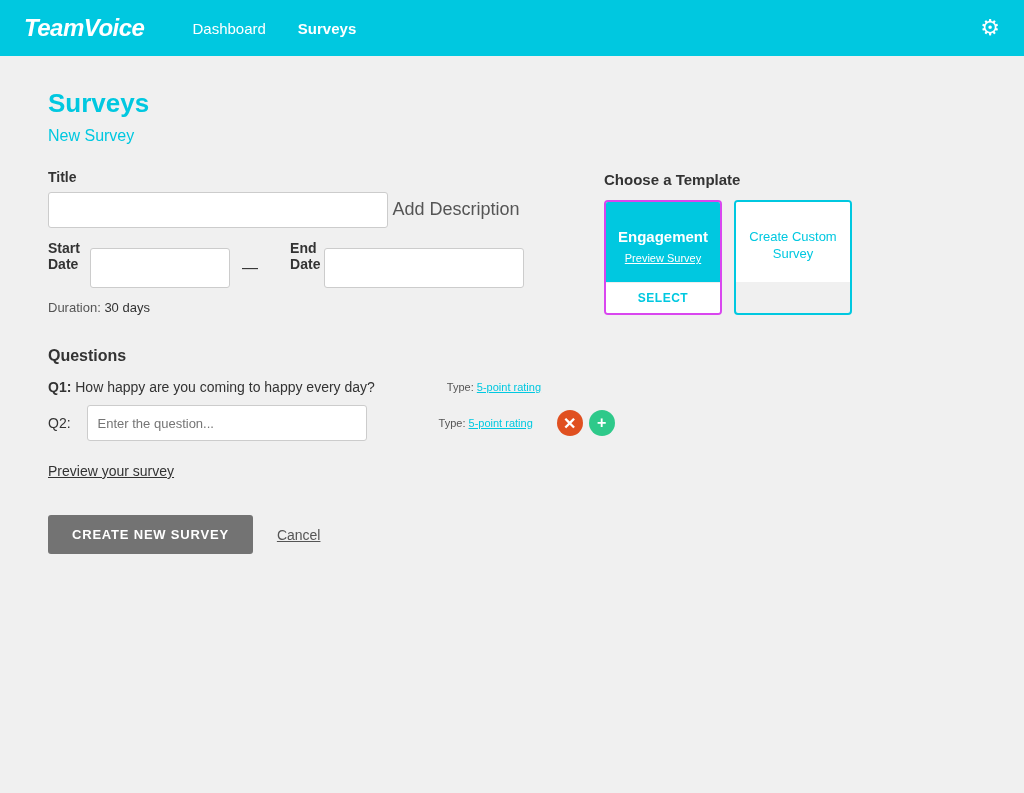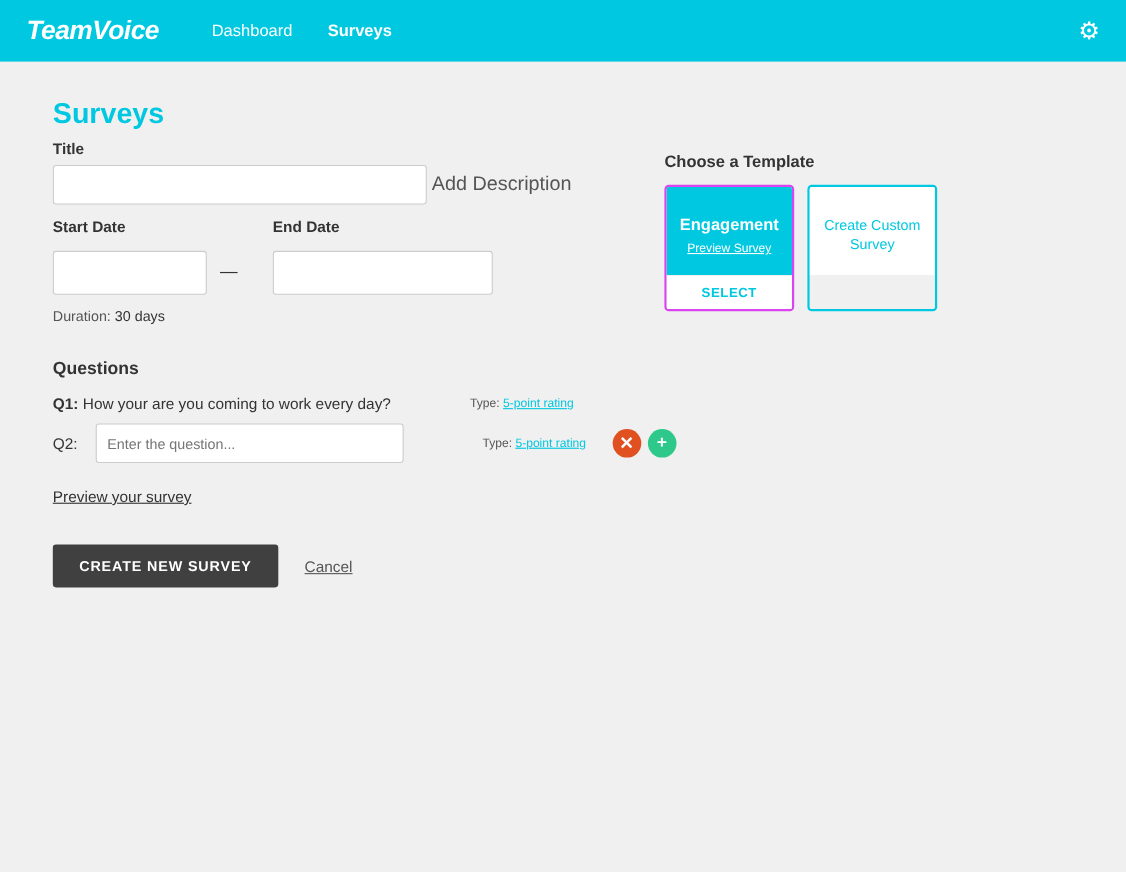--- a/index.html
+++ b/index.html
@@ -62,21 +62,21 @@
       color: #00c8e0;
       font-size: 16px;
       font-weight: 500;
       margin-bottom: 24px;
     }
 
     
     .form-layout {
       display: flex;
       gap: 80px;
-      align-items: center;
+      align-items: flex-end;
     }
 
     .form-left {
       flex: 1;
     }
 
     .form-right {
       flex-shrink: 0;
     }
 
@@ -323,41 +323,41 @@
 
     
     .bottom-actions {
       display: flex;
       align-items: center;
       gap: 24px;
       margin-top: 8px;
     }
 
     .create-btn {
-      background: #404040;
+      background: #737373;
       color: white;
       border: none;
       padding: 12px 24px;
       font-size: 13px;
       font-weight: bold;
       letter-spacing: 0.8px;
       border-radius: 3px;
       cursor: pointer;
     }
 
     .cancel-link {
       color: #555;
       font-size: 14px;
       text-decoration: underline;
       cursor: pointer;
     }
 
     .date-group {
       display: flex;
-      flex-direction: column;
+      flex-direction: row;
     }
 
     .dates-row-wrapper {
       display: flex;
       gap: 32px;
     }
   </style>
 </head>
 <body>
 
@@ -368,20 +368,21 @@
   <nav class="header-nav">
     <a class="header-nav-item">Dashboard</a>
     <a class="header-nav-item active">Surveys</a>
   </nav>
   <div class="header-gear">⚙</div>
 </header>
 
 <div class="page-content">
 
   <h1 class="page-title">Surveys</h1>
+  <div class="section-subtitle">New Survey</div>
 
   <div class="form-layout">
 
     <div class="form-left">
 
       <div class="field-label">Title</div>
       <input class="text-input" type="text" placeholder="" style="">
 
       <a class="add-description-link">Add Description</a>
 
@@ -429,21 +430,21 @@
 
   </div>
 
   <div class="questions-section">
     <div class="questions-title">Questions</div>
 
     
     <div class="question-row">
       <span class="question-label">
         <span class="q-num">Q1:</span>
-        <span>How your are you coming to work every day?</span>
+        <span>How happy are you coming to happy every day?</span>
       </span>
       <span class="type-label">
         <span>Type:</span>
         <a class="type-link">5-point rating</a>
       </span>
     </div>
 
     
     <div class="question-row">
       <span class="question-label q-num">Q2:</span>

